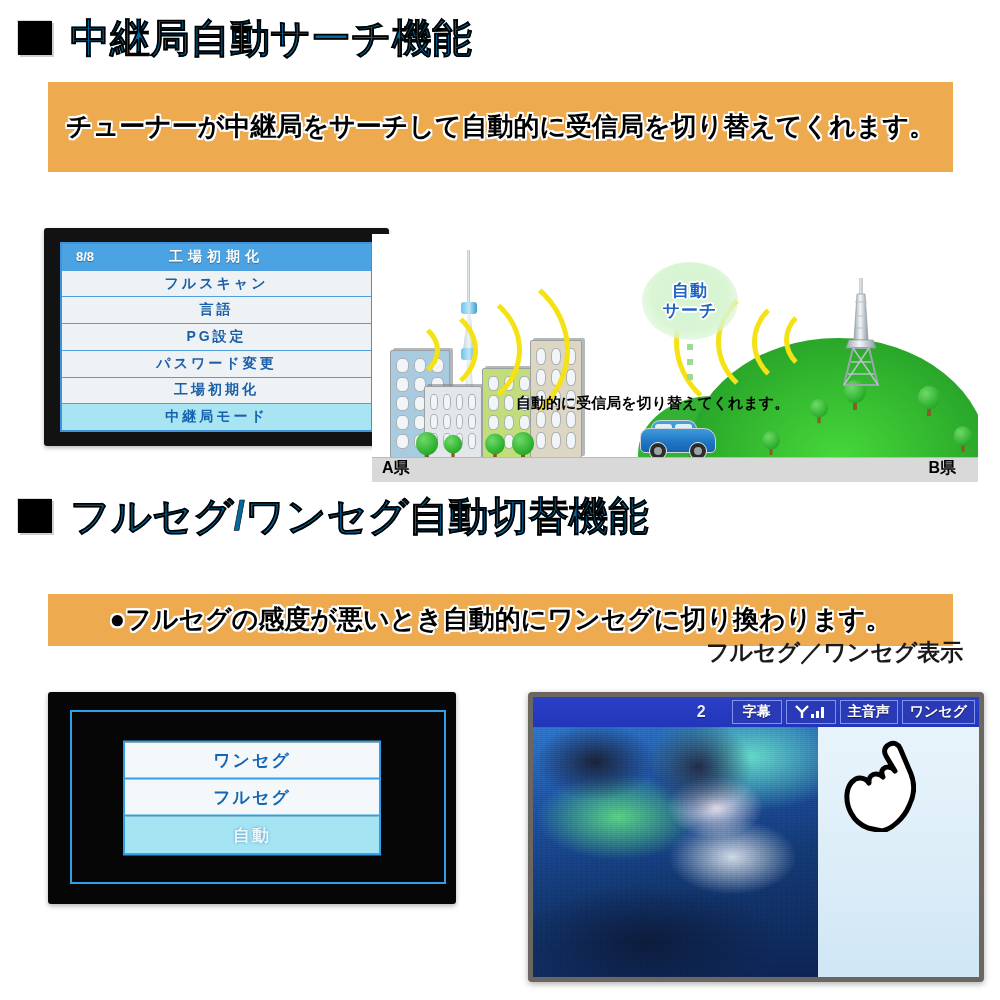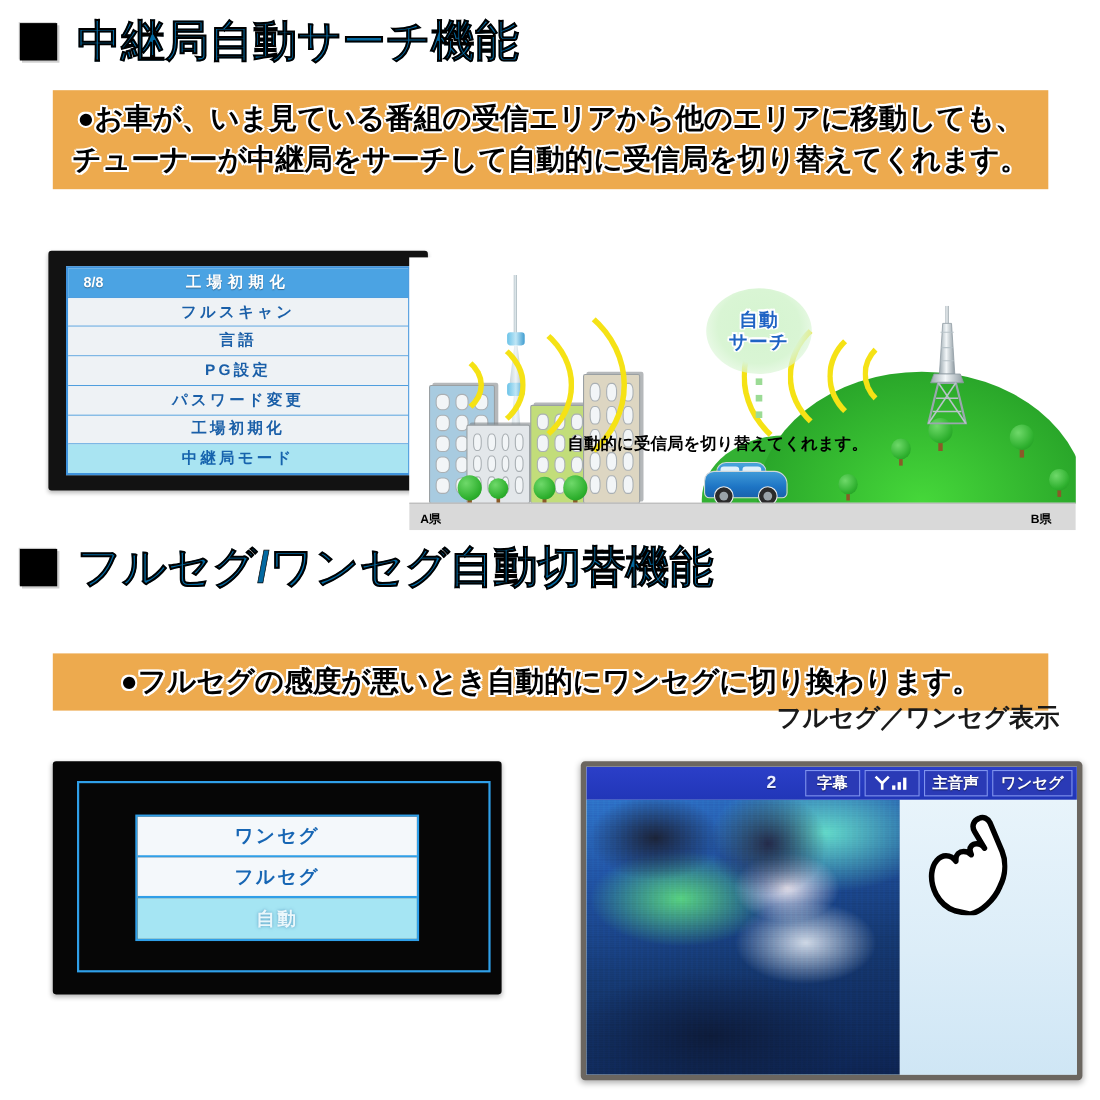--- a/index.html
+++ b/index.html
@@ -123,21 +123,21 @@
   .road {
     position: absolute;
     left: 0; right: 0; bottom: 0;
     height: 24px;
     background: #d9d9d9;
     border-top: 1.5px solid #b9b9b9;
   }
   .road-label {
     position: absolute;
     bottom: 3px;
-    font-size: 11px;
+    font-size: 16px;
     font-weight: bold;
     color: #000;
   }
   .label-a { left: 10px; }
   .label-b { right: 22px; }
 
   .hill {
     position: absolute;
     right: -10px;
     bottom: 24px;
@@ -462,21 +462,20 @@
 </style>
 </head>
 <body>
 
 <div class="section-head" style="left:18px; top:18px;">
   <div class="sq-marker"></div>
   <div class="head-text">中継局自動サーチ機能</div>
 </div>
 
 <div class="banner" style="left:48px; top:82px; width:905px; height:90px;">
-  <div class="banner-line">●お車が、いま見ている番組の受信エリアから他のエリアに移動しても、</div>
   <div class="banner-line">チューナーが中継局をサーチして自動的に受信局を切り替えてくれます。</div>
 </div>
 
 <div class="monitor1" style="left:44px; top:228px; width:345px; height:218px;">
   <div class="menu-screen">
     <div class="menu-row header">
       <span class="page-num">8/8</span>
       <span>工場初期化</span>
     </div>
     <div class="menu-row">

